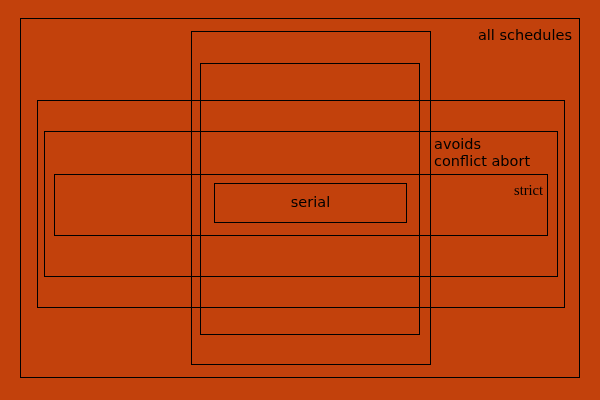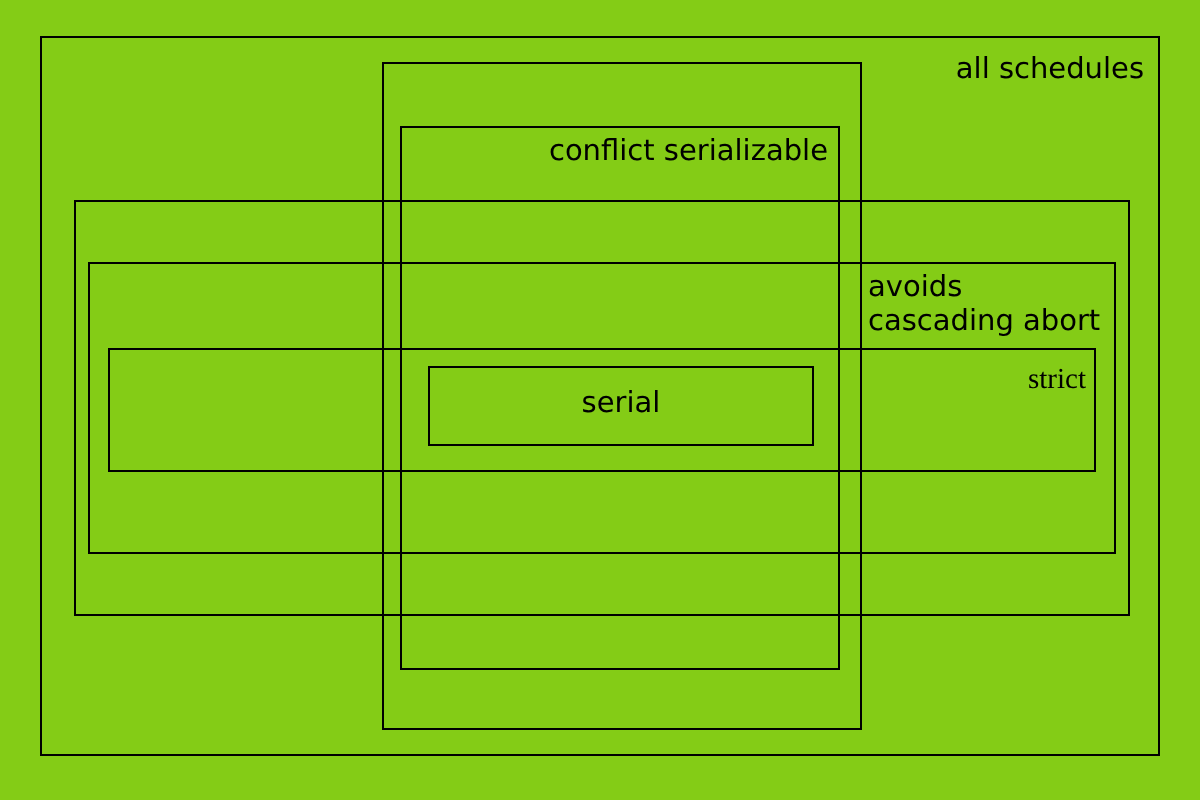--- a/index.html
+++ b/index.html
@@ -5,21 +5,21 @@
 <style>
   html, body {
     margin: 0;
     padding: 0;
     background: #ffffff;
   }
   #canvas {
     position: relative;
     width: 600px;
     height: 400px;
-    background: #84cc16;
+    background: #c2410c;
     overflow: hidden;
     font-family: "DejaVu Sans", "Liberation Sans", sans-serif;
   }
   .region {
     position: absolute;
     box-sizing: border-box;
     border: 1.6px solid #000000;
     background: transparent;
   }
   .label {
@@ -68,23 +68,22 @@
 
   <div class="region" id="r-avoids-cascading"></div>
 
   <div class="region" id="r-strict"></div>
 
   <div class="region" id="r-serial"></div>
 
   <div class="label right" id="l-all-schedules">all schedules</div>
 
 
-  <div class="label right" id="l-conflict-serializable">conflict serializable</div>
 
 
   <div class="label left" id="l-avoids-cascading">avoids
-cascading abort</div>
+conflict abort</div>
 
   <div class="label right" id="l-strict">strict</div>
 
   <div class="label center" id="l-serial">serial</div>
 
 </div>
 
 </body></html>

